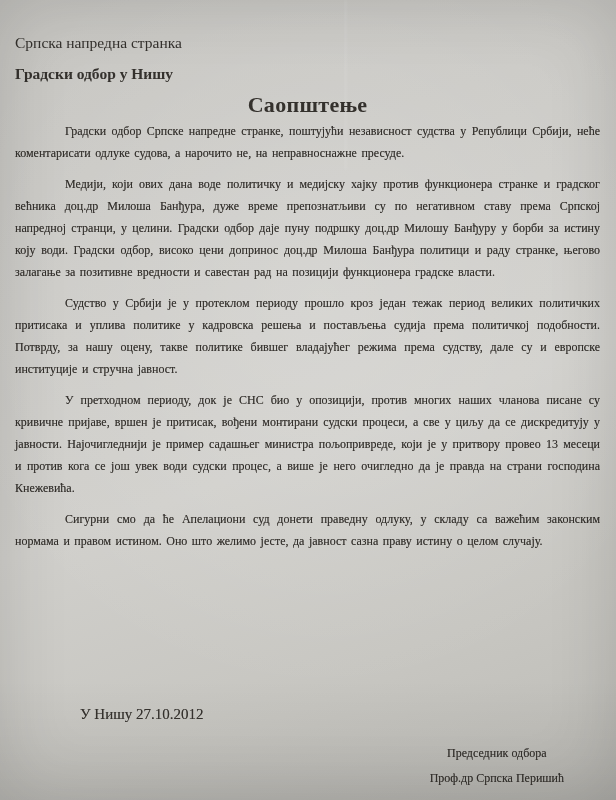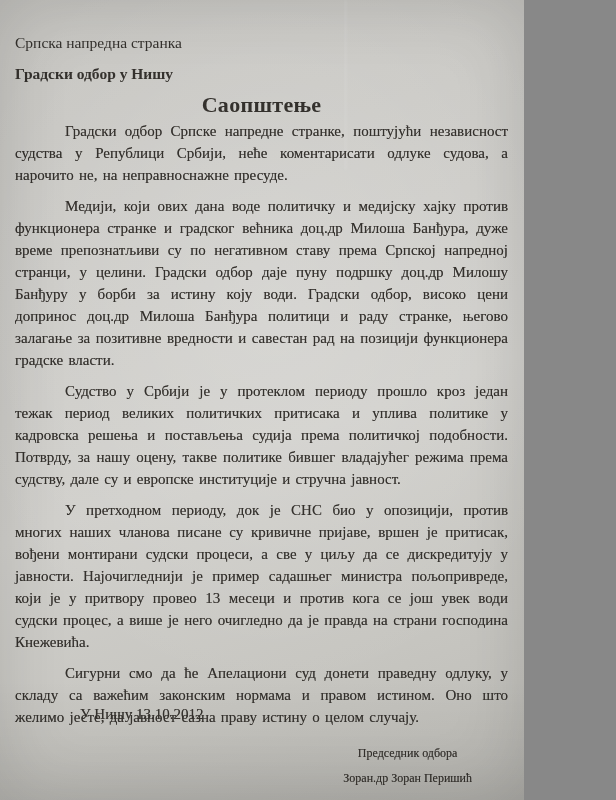--- a/index.html
+++ b/index.html
@@ -1,18 +1,18 @@
 <!DOCTYPE html>
 <html><head>
 <meta charset="utf-8">
 <style>
   html, body { margin: 0; padding: 0; background: #888; }
   .photo {
     position: relative;
-    width: 524px;
+    width: 616px;
     height: 800px;
     overflow: hidden;
     background:
       radial-gradient(ellipse 90% 70% at 52% 38%, rgba(255,255,255,0.18), rgba(255,255,255,0) 70%),
       linear-gradient(160deg, #c6c5c1 0%, #cccbc7 30%, #d0cfcb 55%, #c6c5c0 80%, #bcbbb6 100%);
     font-family: "Liberation Serif", "DejaVu Serif", serif;
     color: #34312d;
   }
   
   .crease-vertical {
@@ -41,21 +41,21 @@
     margin: 9px 0 0 0;
     text-align: center;
     font-weight: bold;
     font-size: 22px;
     line-height: 22px;
     letter-spacing: 0.3px;
   }
   .body-text { margin-top: 4px; }
   .para {
     margin: 0 0 9px 0;
-    font-size: 15px;
+    font-size: 12px;
     line-height: 22px;
     text-align: justify;
     text-indent: 50px;
     word-spacing: 1.5px;
     text-shadow: 0 0 0.6px rgba(52,49,45,0.55);
   }
   .date-line {
     position: absolute;
     left: 80px;
     top: 706px;
@@ -86,22 +86,22 @@
     <p class="doc-title">Саопштење</p>
 
     <div class="body-text">
         <p class="para">Градски одбор Српске напредне странке, поштујући независност судства у Републици Србији, неће коментарисати одлуке судова, а нарочито не, на неправноснажне пресуде.</p>
         <p class="para">Медији, који ових дана воде политичку и медијску хајку против функционера странке и градског већника доц.др Милоша Банђура, дуже време препознатљиви су по негативном ставу према Српској напредној странци, у целини. Градски одбор даје пуну подршку доц.др Милошу Банђуру у борби за истину коју води. Градски одбор, високо цени допринос доц.др Милоша Банђура политици и раду странке, његово залагање за позитивне вредности и савестан рад на позицији функционера градске власти.</p>
         <p class="para">Судство у Србији је у протеклом периоду прошло кроз један тежак период великих политичких притисака и уплива политике у кадровска решења и постављења судија према политичкој подобности. Потврду, за нашу оцену, такве политике бившег владајућег режима према судству, дале су и европске институције и стручна јавност.</p>
         <p class="para">У претходном периоду, док је СНС био у опозицији, против многих наших чланова писане су кривичне пријаве, вршен је притисак, вођени монтирани судски процеси, а све у циљу да се дискредитују у јавности. Најочигледнији је пример садашњег министра пољопривреде, који је у притвору провео 13 месеци и против кога се још увек води судски процес, а више је него очигледно да је правда на страни господина Кнежевића.</p>
         <p class="para">Сигурни смо да ће Апелациони суд донети праведну одлуку, у складу са важећим законским нормама и правом истином. Оно што желимо јесте, да јавност сазна праву истину о целом случају.</p>
       </div>
 
-    <div class="date-line">У Нишу 13.10.2012</div>
+    <div class="date-line">У Нишу 27.10.2012</div>
 
     <div class="signature">
       <div class="sig-role">Председник одбора</div>
-      <div class="sig-name">Зоран.др  Зоран Перишић</div>
+      <div class="sig-name">Проф.др  Српска Перишић</div>
     </div>
   </div>
 
   <div class="vignette"></div>
 </div>
 
 </body></html>

